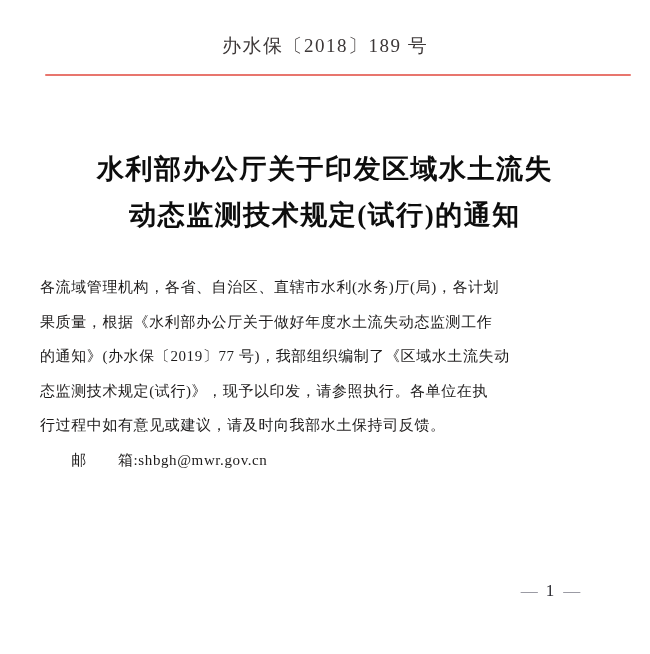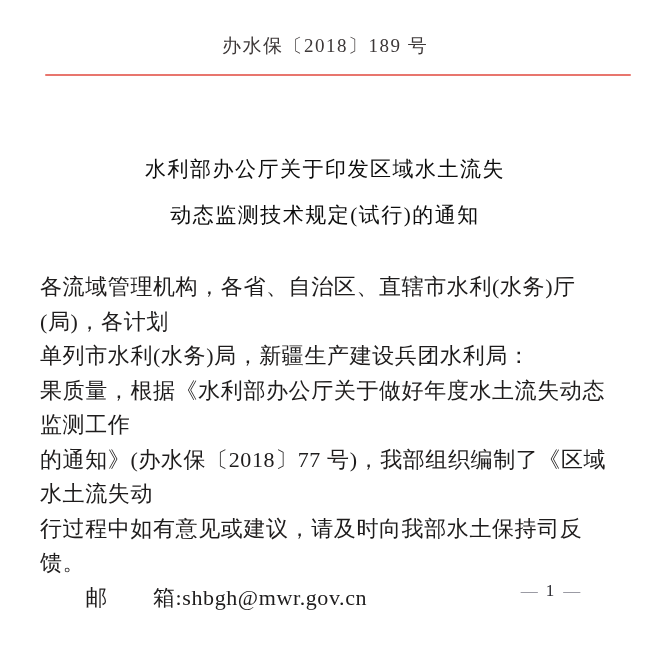--- a/index.html
+++ b/index.html
@@ -36,34 +36,34 @@
   }
   .title-block {
     position: absolute;
     top: 146px;
     left: 0;
     width: 100%;
     text-align: center;
     color: #0d0d0d;
   }
   .title-line {
-    font-size: 21px;
-    font-weight: normal;
+    font-size: 27px;
+    font-weight: bold;
     line-height: 46px;
     letter-spacing: 1.5px;
   }
   .body-block {
     position: absolute;
     top: 270px;
     left: 40px;
     width: 576px;
     color: #1e1c1c;
   }
   .body-line {
-    font-size: 22px;
+    font-size: 15px;
     line-height: 34.5px;
     letter-spacing: 0.6px;
     white-space: pre-wrap;
   }
   .page-num {
     position: absolute;
     top: 581px;
     left: 500px;
     width: 100px;
     text-align: center;
@@ -85,23 +85,23 @@
 
   <div class="divider" style="background: rgb(232, 117, 109);"></div>
 
   <div class="title-block">
     <div class="title-line">水利部办公厅关于印发区域水土流失</div>
     <div class="title-line">动态监测技术规定(试行)的通知</div>
   </div>
 
   <div class="body-block">
       <div class="body-line">各流域管理机构，各省、自治区、直辖市水利(水务)厅(局)，各计划</div>
-      <div class="body-line">单列市水利(水务)局，新疆生产建设兵团水利局：</div>
       <div class="body-line">果质量，根据《水利部办公厅关于做好年度水土流失动态监测工作</div>
-      <div class="body-line">的通知》(办水保〔2018〕77 号)，我部组织编制了《区域水土流失动</div>
+      <div class="body-line">的通知》(办水保〔2019〕77 号)，我部组织编制了《区域水土流失动</div>
+      <div class="body-line">态监测技术规定(试行)》，现予以印发，请参照执行。各单位在执</div>
       <div class="body-line">行过程中如有意见或建议，请及时向我部水土保持司反馈。</div>
       <div class="body-line">　　邮　　箱:shbgh@mwr.gov.cn</div>
     </div>
 
   <div class="page-num">
     <span class="dash">—</span><span>1</span><span class="dash">—</span>
   </div>
 
 </div>
 

